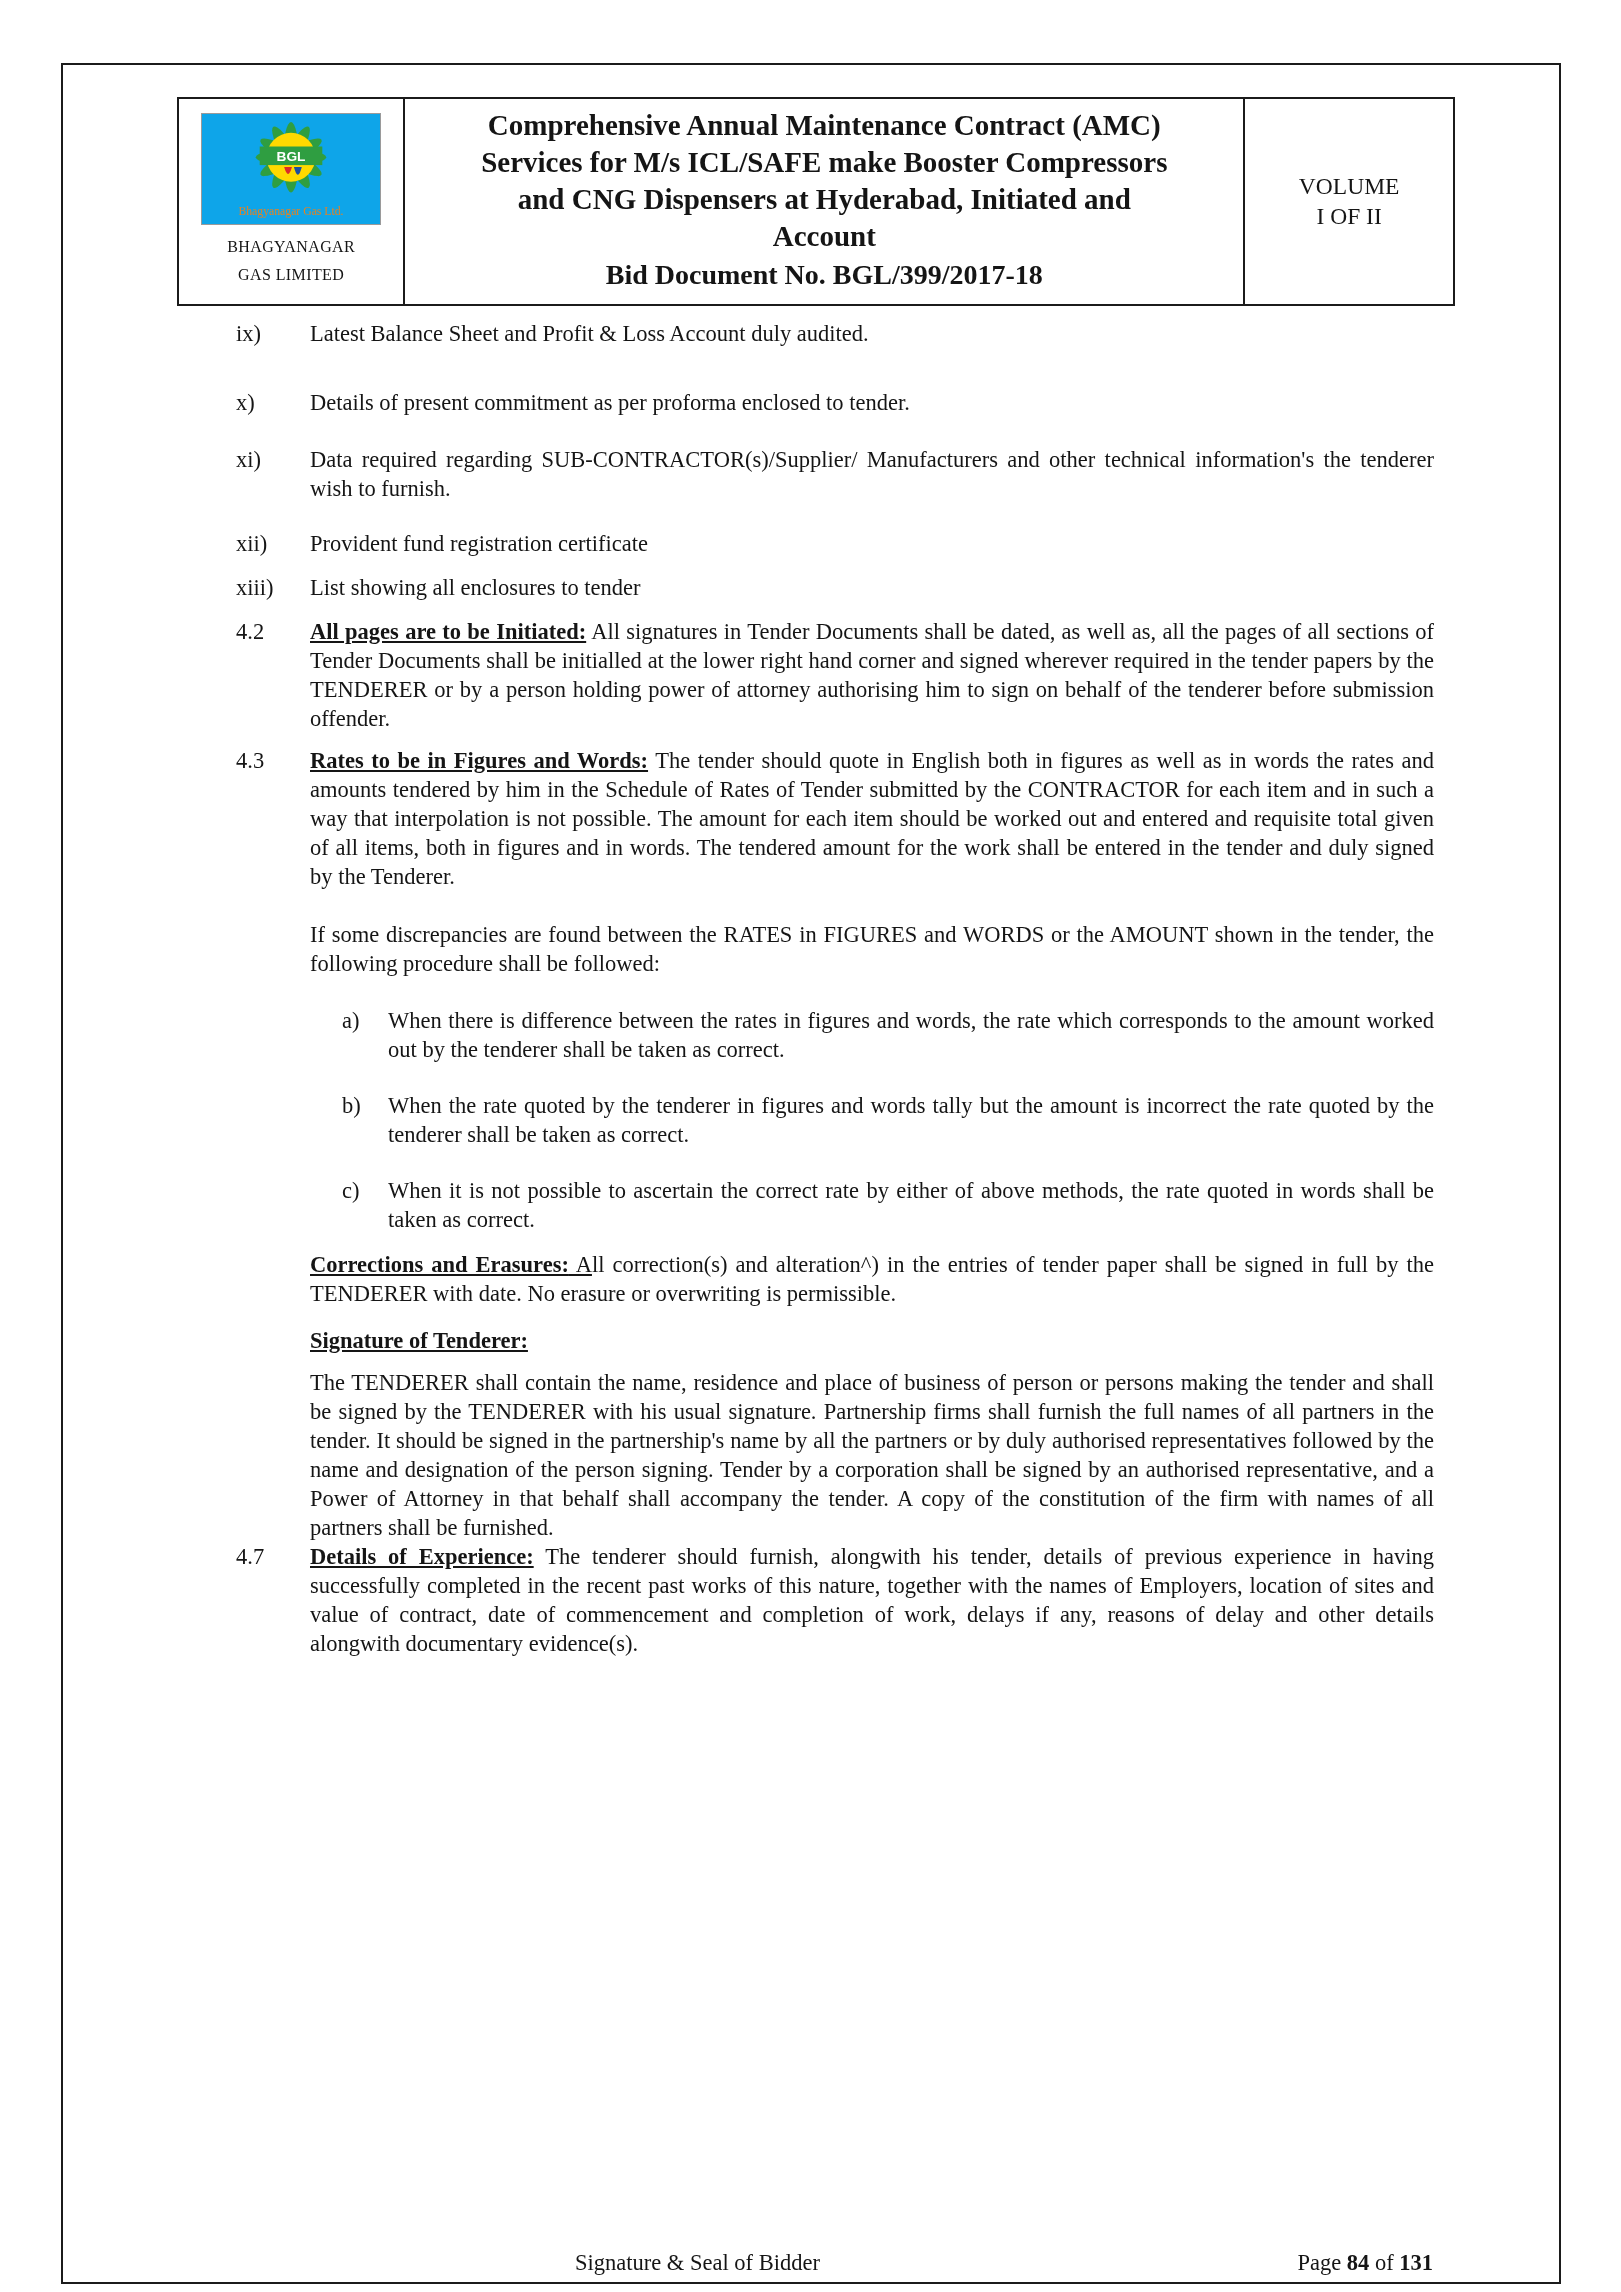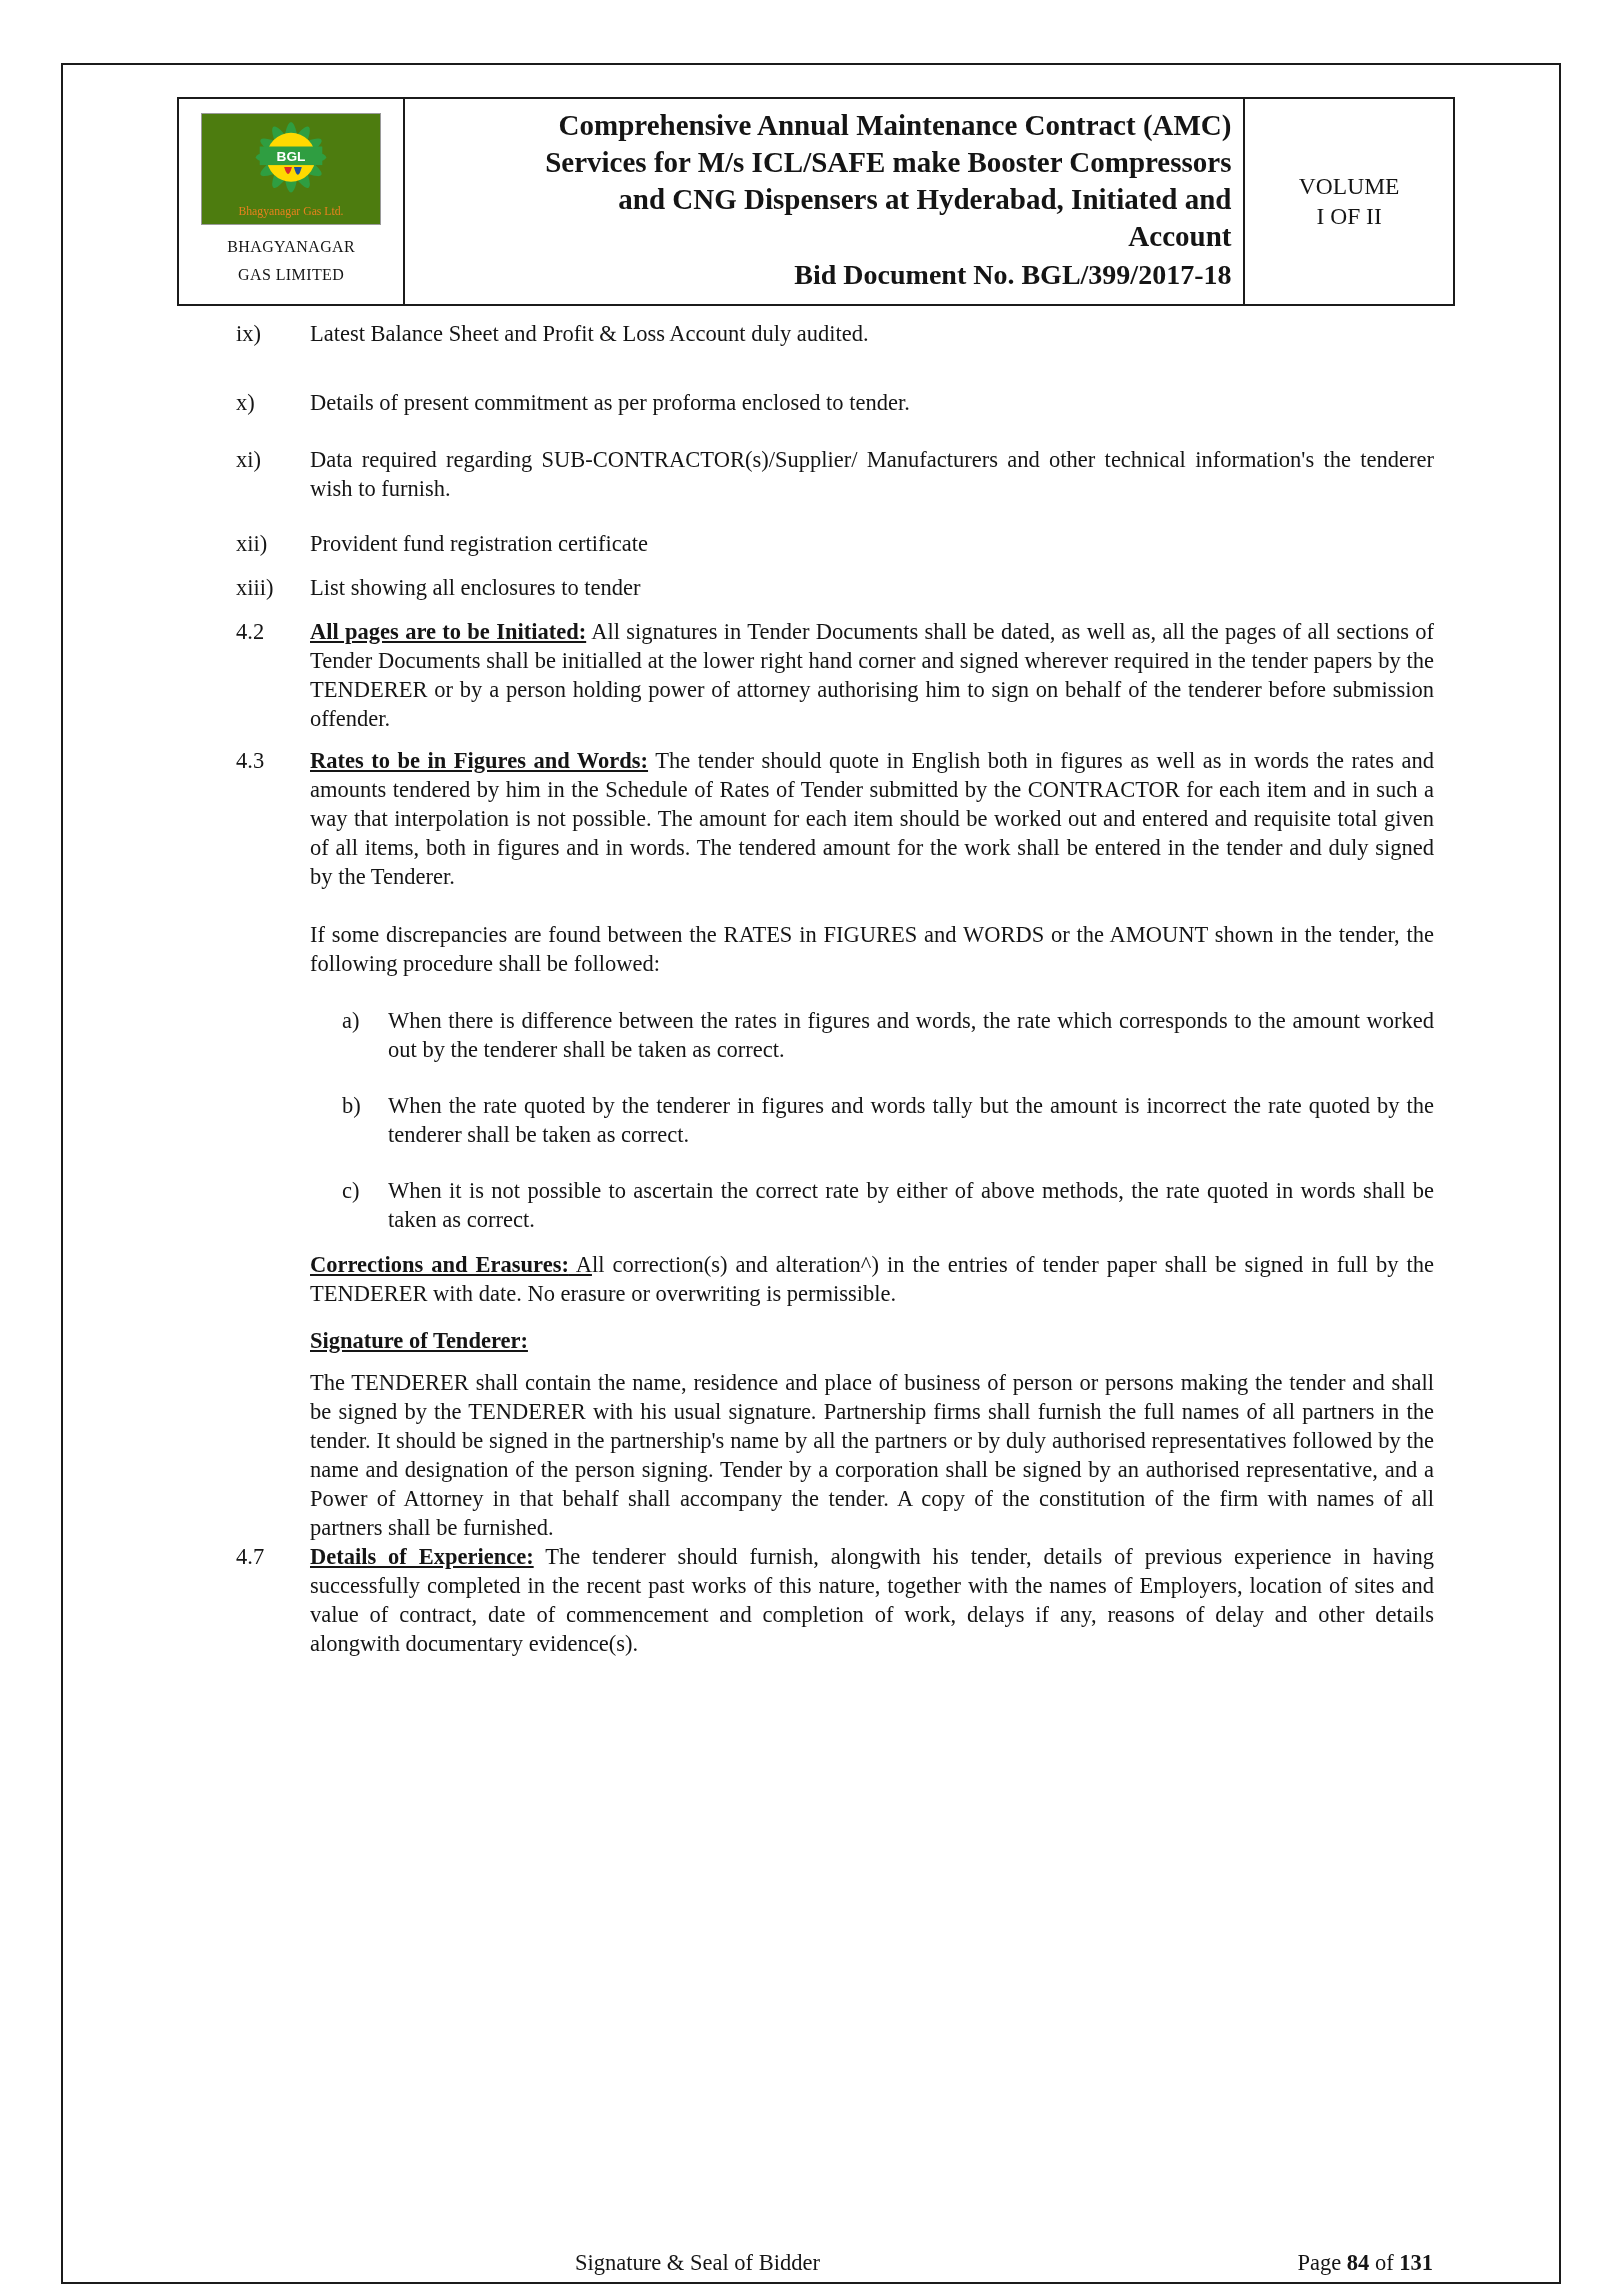--- a/index.html
+++ b/index.html
@@ -12,23 +12,23 @@
     position:absolute; left:61px; top:63px; width:1500px; height:2221px;
     border:2px solid #1b1b1b;
   }
   
   .hdr {
     border-collapse:collapse; table-layout:fixed;
     margin:32px 0 0 114px; width:1278px;
   }
   .hdr td { border:2px solid #1b1b1b; vertical-align:middle; }
   .cell-logo { width:218px; text-align:center; padding:5.9px 3.9px 7.8px; }
-  .cell-title { width:809px; text-align:right; padding:7.8px 11.8px 9.8px; }
+  .cell-title { width:809px; text-align:center; padding:7.8px 11.8px 9.8px; }
   .cell-vol { width:202px; text-align:center; font-size:23.5px; line-height:30px; }
-  .logo-box { width:180px; height:112px; margin:2px auto 7.8px; border:1px solid #9a9a9a; background:#4d7c0f; }
+  .logo-box { width:180px; height:112px; margin:2px auto 7.8px; border:1px solid #9a9a9a; background:#0ea5e9; }
   .co-name { font-size:16px; line-height:28px; letter-spacing:0.4px; }
   .doc-title { font-weight:bold; font-size:29px; line-height:37px; }
   .doc-no { font-weight:bold; font-size:28px; line-height:39px; }
   
   .content { margin:13.7px 125px 0 173px; font-size:22.5px; line-height:29px; }
   .row { display:flex; }
   .row .num { width:74px; flex:none; }
   .row .txt { flex:1; text-align:justify; }
   .sub { margin-left:106px; }
   .sub .num { width:46px; }

